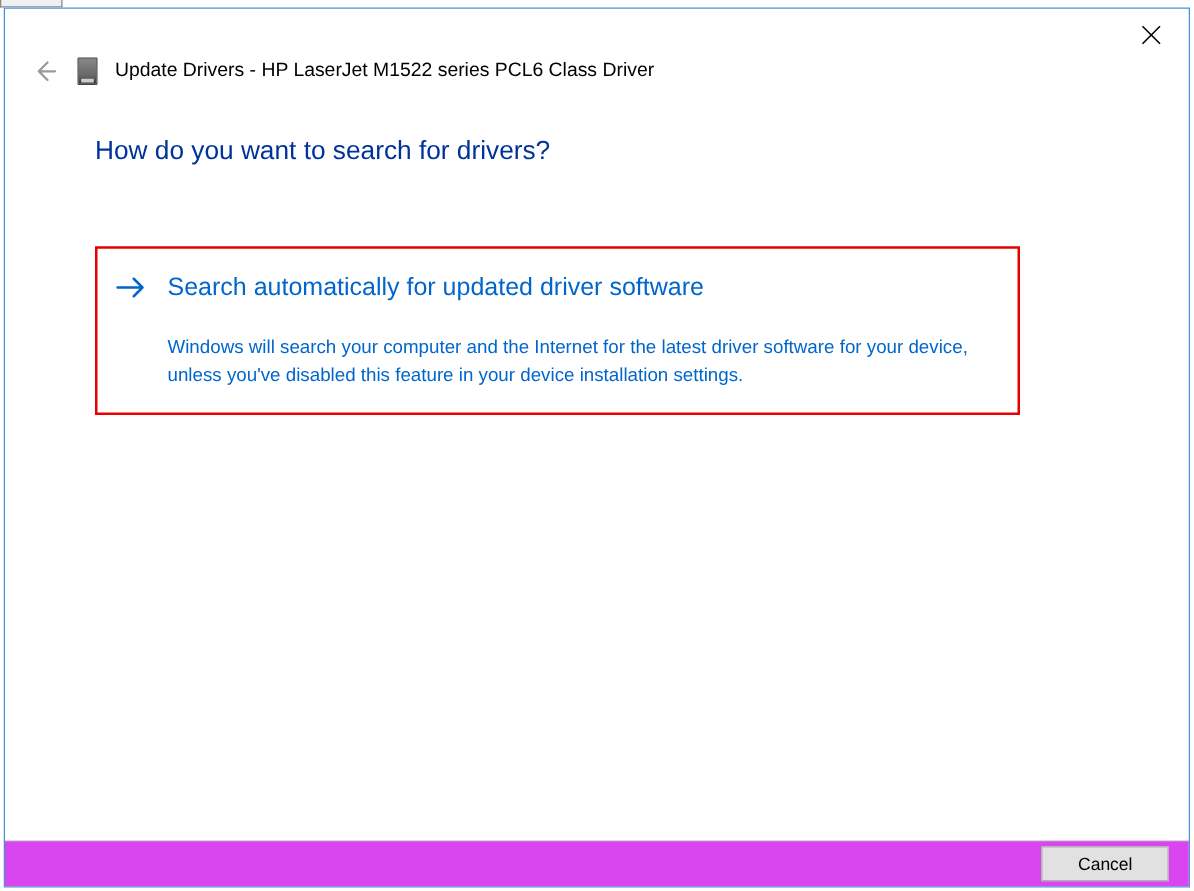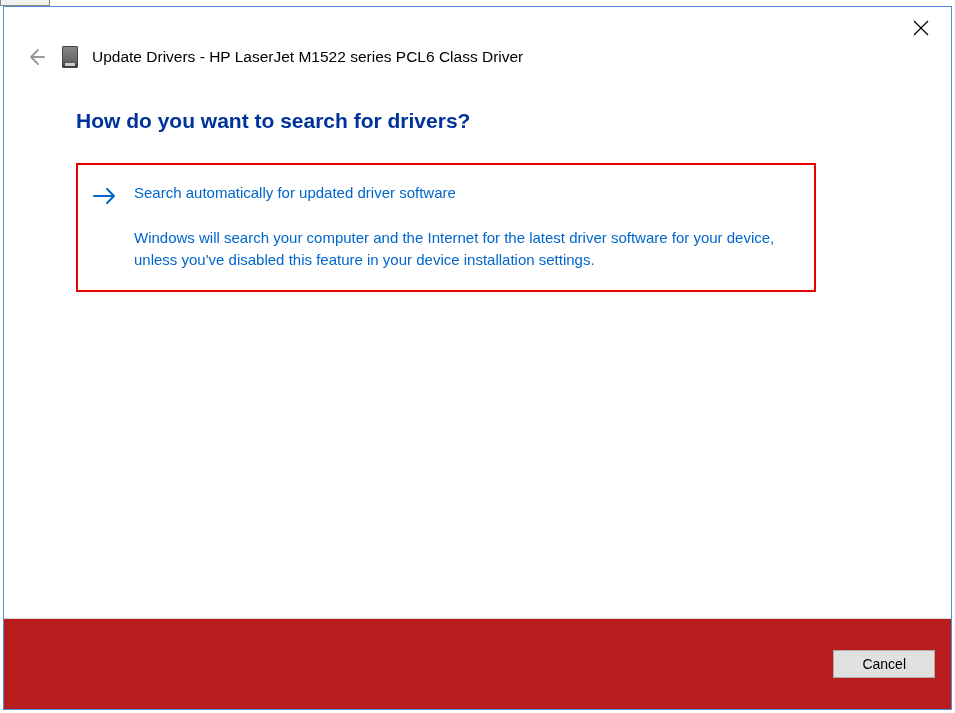--- a/index.html
+++ b/index.html
@@ -94,22 +94,22 @@
       color: #000;
       font-weight: 400;
     }
     .content {
       flex: 1;
       padding: 30px 60px 20px 72px;
     }
     .question {
       font-size: 21px;
       color: #003399;
-      margin-bottom: 30px;
-      font-weight: 700;
+      margin-bottom: 64px;
+      font-weight: 400;
     }
     .option {
       display: flex;
       align-items: flex-start;
       gap: 16px;
       padding: 18px 20px 18px 14px;
       margin-bottom: 26px;
       cursor: pointer;
       max-width: 740px;
     }
@@ -121,37 +121,37 @@
       margin-top: 4px;
     }
     .option-arrow svg {
       width: 26px;
       height: 18px;
     }
     .option-body {
       flex: 1;
     }
     .option-title {
-      font-size: 15px;
+      font-size: 20px;
       color: #0066cc;
       margin-bottom: 4px;
       line-height: 1.3;
       font-weight: 400;
     }
     .option-desc {
       font-size: 15px;
       color: #0066cc;
       line-height: 1.5;
       font-weight: 400;
       margin-top: 24px;
     }
     .footer {
-      background: #b91c1c;
+      background: #d946ef;
       border-top: 1px solid #d9d9d9;
-      padding: 31px 16px;
+      padding: 4px 16px;
       display: flex;
       justify-content: flex-end;
     }
     .cancel-btn {
       background: #e1e1e1;
       border: 1px solid #adadad;
       padding: 5px 28px;
       font-size: 14px;
       font-family: inherit;
       cursor: pointer;

